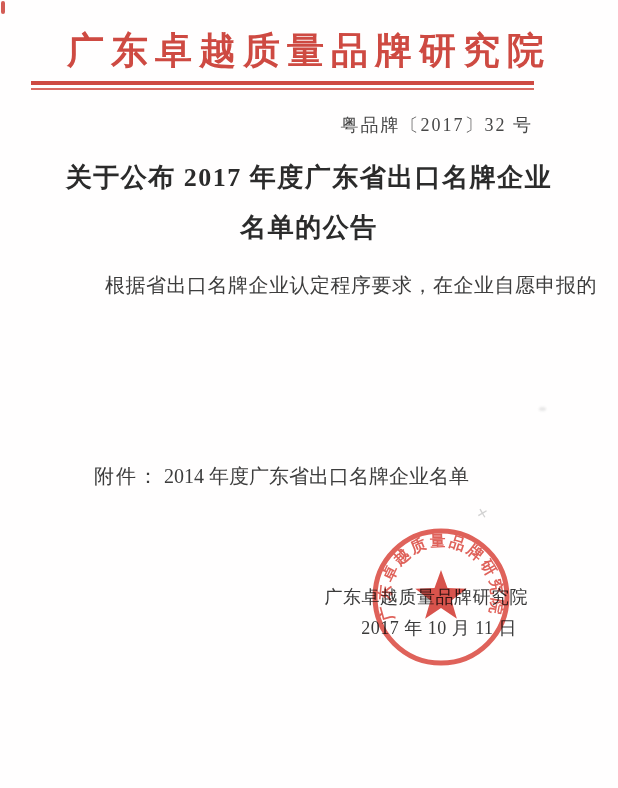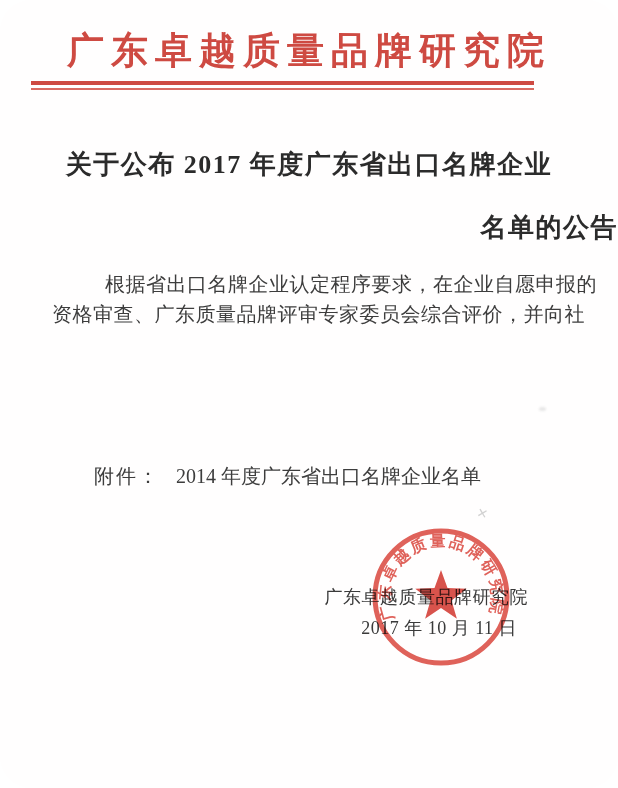--- a/index.html
+++ b/index.html
@@ -12,21 +12,20 @@
   }
   html, body { margin:0; padding:0; background:#ffffff; }
   .page {
     position: relative;
     width: 618px;
     height: 788px;
     background: #fffefe;
     overflow: hidden;
     font-family: "Liberation Serif", "DejaVu Serif", serif;
     color: var(--body-ink);
-    border-radius: 31px;
   }
   .corner-mark {
     position:absolute; left:1px; top:1px;
     width:4px; height:13px;
     background: var(--header-red);
     border-radius:2px;
     opacity:.9;
   }
   .org-header {
     position:absolute; top:26px; left:0; width:100%;
@@ -47,36 +46,36 @@
     white-space:nowrap;
   }
   .notice-title {
     position:absolute; left:0; width:100%;
     text-align:center;
     font-size:26px; font-weight:bold;
     letter-spacing:1.5px;
     color: var(--title-ink);
     white-space:nowrap;
   }
-  .notice-title.l1 { top:147px; }
-  .notice-title.l2 { top:210px;text-align:right; }
+  .notice-title.l1 { top:160px; }
+  .notice-title.l2 { top:210px; }
   .body-block {
     position:absolute; top:271px; left:52px;
     font-size:20px; line-height:29px;
     letter-spacing:0.5px;
     color: var(--body-ink);
     white-space:nowrap;
   }
-  .body-block .line:first-child { text-indent:53px;font-family:Liberation Mono, monospace; }
+  .body-block .line:first-child { text-indent:53px; }
   .attachment {
     position:absolute; top:463px; left:94px;
     font-size:20px; color: var(--body-ink);
     white-space:nowrap;
   }
-  .attachment .label { letter-spacing:2px; margin-right:16px; }
+  .attachment .label { letter-spacing:2px; margin-right:4px; }
   .sig-org {
     position:absolute; top:585px; right:90px;
     font-size:18px; letter-spacing:0.5px;
     color:#3a3a3a; white-space:nowrap;
   }
   .sig-date {
     position:absolute; top:616px; right:101px;
     font-size:18px; letter-spacing:0.5px;
     color:#3a3a3a; white-space:nowrap;
   }
@@ -116,27 +115,27 @@
 
   <div class="corner-mark"></div>
 
   <div class="org-header">广东卓越质量品牌研究院</div>
 
   <div class="divider">
     <div class="thick"></div>
     <div class="thin"></div>
   </div>
 
+  <div class="doc-number">粤品牌〔2017〕32 号</div>
 
   <div class="notice-title l1">关于公布 2017 年度广东省出口名牌企业</div>
   <div class="notice-title l2">名单的公告</div>
 
   <div class="body-block">
     <div class="line">根据省出口名牌企业认定程序要求，在企业自愿申报的</div>
-    <div class="line">资格审查、广东质量品牌评审专家委员会综合评价，并向社</div>
   </div>
 
   <div class="attachment">
     <span class="label">附件：</span><span>2014 年度广东省出口名牌企业名单</span>
   </div>
 
   <div class="artifact-smudge"></div>
   <div class="artifact-x">✕</div>
 
   <div class="sig-org">广东卓越质量品牌研究院</div>

